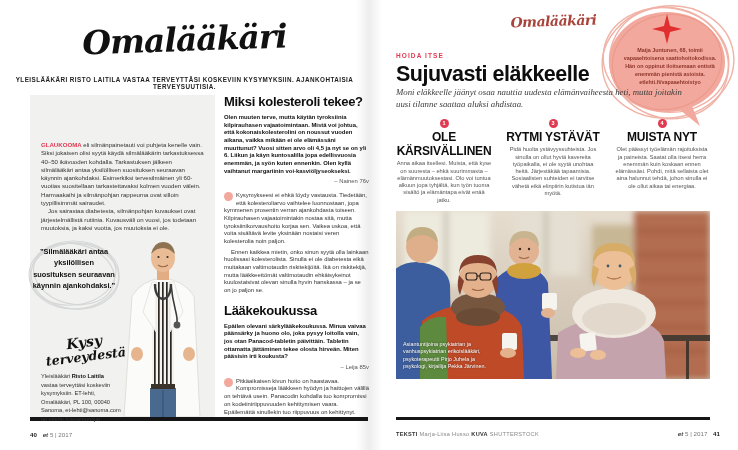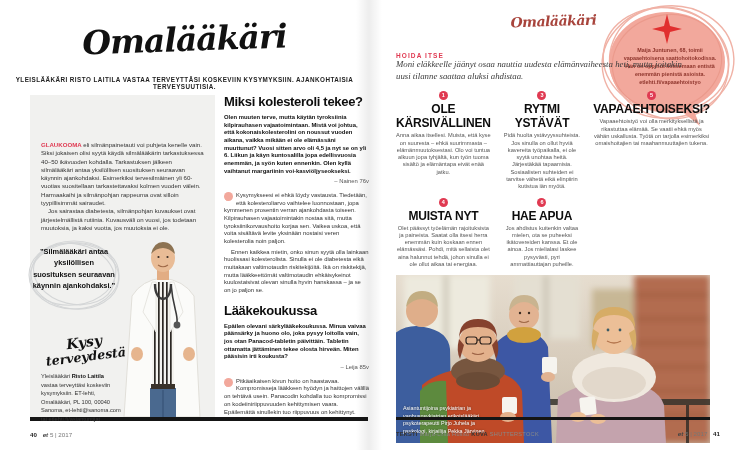--- a/index.html
+++ b/index.html
@@ -200,47 +200,38 @@
       <g fill="none" stroke="#eb9a8c" stroke-width="1.1">
         <ellipse cx="71" cy="62" rx="55" ry="47" transform="rotate(-14 71 62)"></ellipse>
       </g>
       <path d="M71,14 L74,26 L86,29 L74,32 L71,44 L68,32 L56,29 L68,26 Z" fill="#e12f2f"></path>
     </svg>
     <div class="bubble-text">Maija Juntunen, 68, toimii vapaaehtoisena saattohoitokodissa. Hän on oppinut iloitsemaan entistä enemmän pienistä asioista. etlehti.fi/vapaaehtoistyo</div>
   </div>
 
   <div class="rp-col">
     <div class="kicker">HOIDA ITSE</div>
+    <div class="rp-title">Sujuvasti eläkkeelle</div>
     <div class="rp-intro">Moni eläkkeelle jäänyt osaa nauttia uudesta elämänvaiheesta heti, mutta joitakin uusi tilanne saattaa aluksi ahdistaa.</div>
 
     <div class="tips">
       <div class="tip">
         <div class="tip-num">1</div>
         <div class="tip-title">OLE KÄRSIVÄLLINEN</div>
         <div class="tip-text">Anna aikaa itsellesi. Muista, että kyse on suuresta – ehkä suurimmasta – elämänmuutoksestasi. Olo voi tuntua alkuun jopa tyhjältä, kun työn tuoma sisältö ja elämäntapa eivät enää jatku.</div>
       </div>
       <div class="tip">
         <div class="tip-num">3</div>
         <div class="tip-title">RYTMI YSTÄVÄT</div>
         <div class="tip-text">Pidä huolta ystävyyssuhteista. Jos sinulla on ollut hyviä kavereita työpaikalla, ei ole syytä unohtaa heitä. Järjestäkää tapaamisia. Sosiaalisten suhteiden ei tarvitse vähetä eikä elinpiirin kutistua iän myötä.</div>
       </div>
       <div class="tip">
-        <div class="tip-num">5</div>
-        <div class="tip-title">VAPAAEHTOISEKSI?</div>
-        <div class="tip-text">Vapaaehtoistyö voi olla merkityksellistä ja rikastuttaa elämää. Se vaatii ehkä myös vähän uskallusta. Työtä on tarjolla esimerkiksi omaishoitajien tai maahanmuuttajien tukena.</div>
-      </div>
-      <div class="tip">
         <div class="tip-num">4</div>
         <div class="tip-title">MUISTA NYT</div>
         <div class="tip-text">Olet päässyt työelämän rajoituksista ja paineista. Saatat olla itsesi herra enemmän kuin koskaan ennen elämässäsi. Pohdi, mitä sellaista olet aina halunnut tehdä, johon sinulla ei ole ollut aikaa tai energiaa.</div>
-      </div>
-      <div class="tip">
-        <div class="tip-num">6</div>
-        <div class="tip-title">HAE APUA</div>
-        <div class="tip-text">Jos ahdistus kuitenkin valtaa mielen, ota se puheeksi ikätovereiden kanssa. Et ole ainoa. Jos mielialasi laskee pysyvästi, pyri ammattiauttajan puheille.</div>
       </div>
     </div>
 
     <div class="photo">
       <svg viewBox="0 0 314 168" preserveAspectRatio="none">
         <defs>
           <linearGradient id="bgGrad" x1="0" y1="0" x2="0" y2="1">
             <stop offset="0" stop-color="#e6ddcf"></stop>
               <stop offset="1" stop-color="#c9bcaa"></stop>
           </linearGradient>

